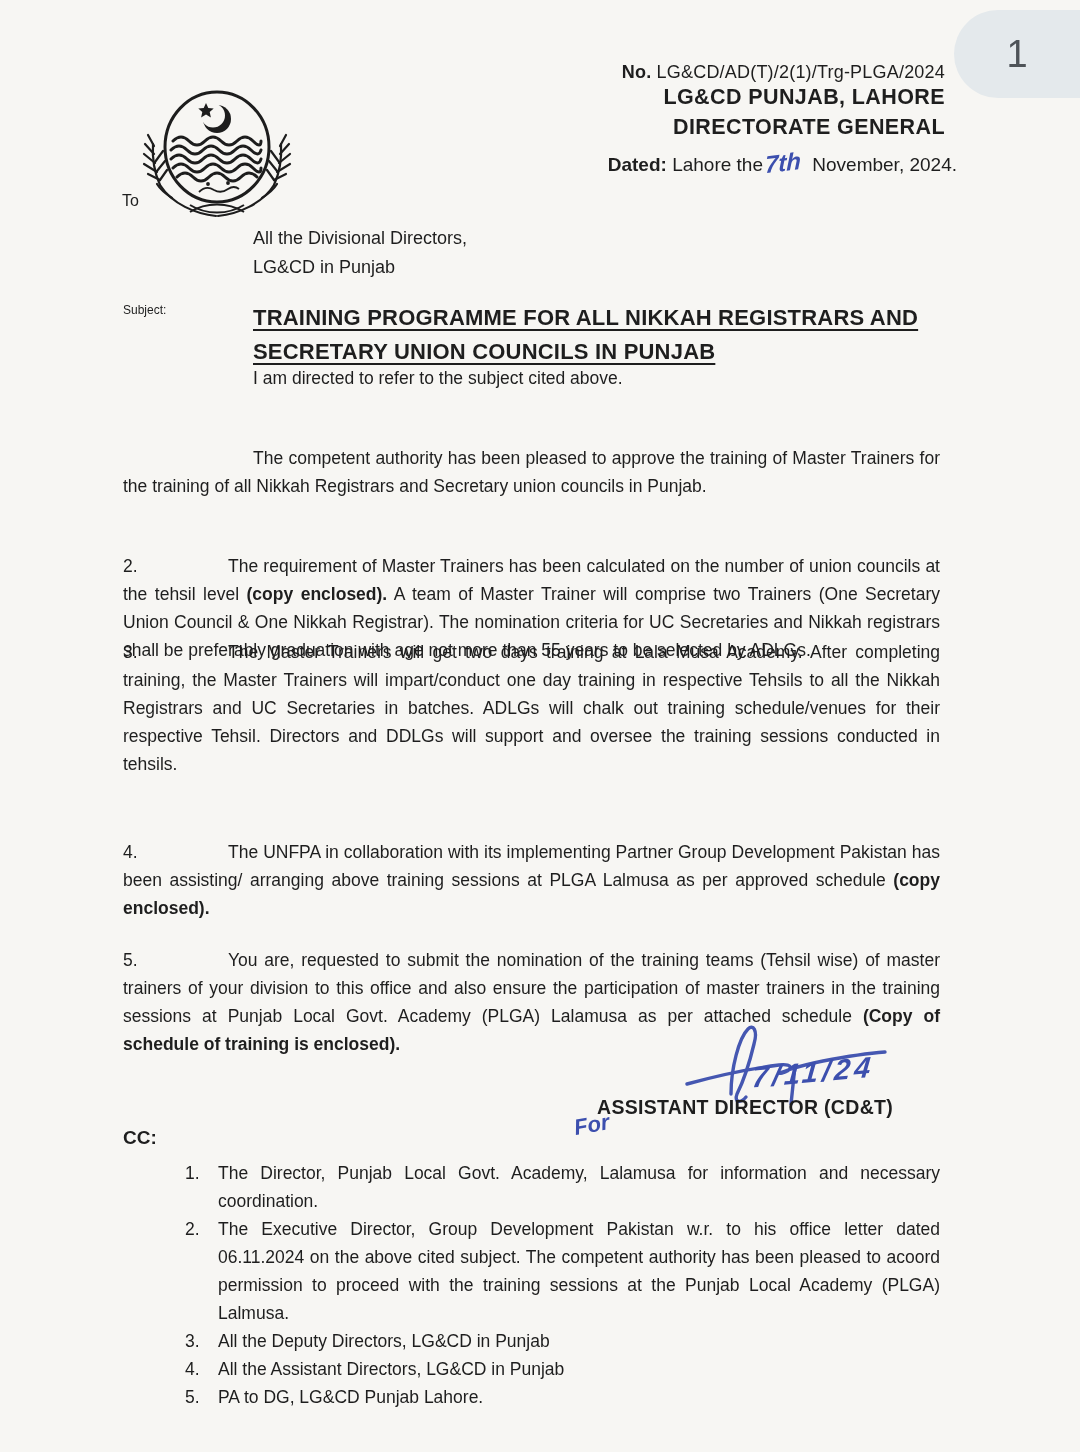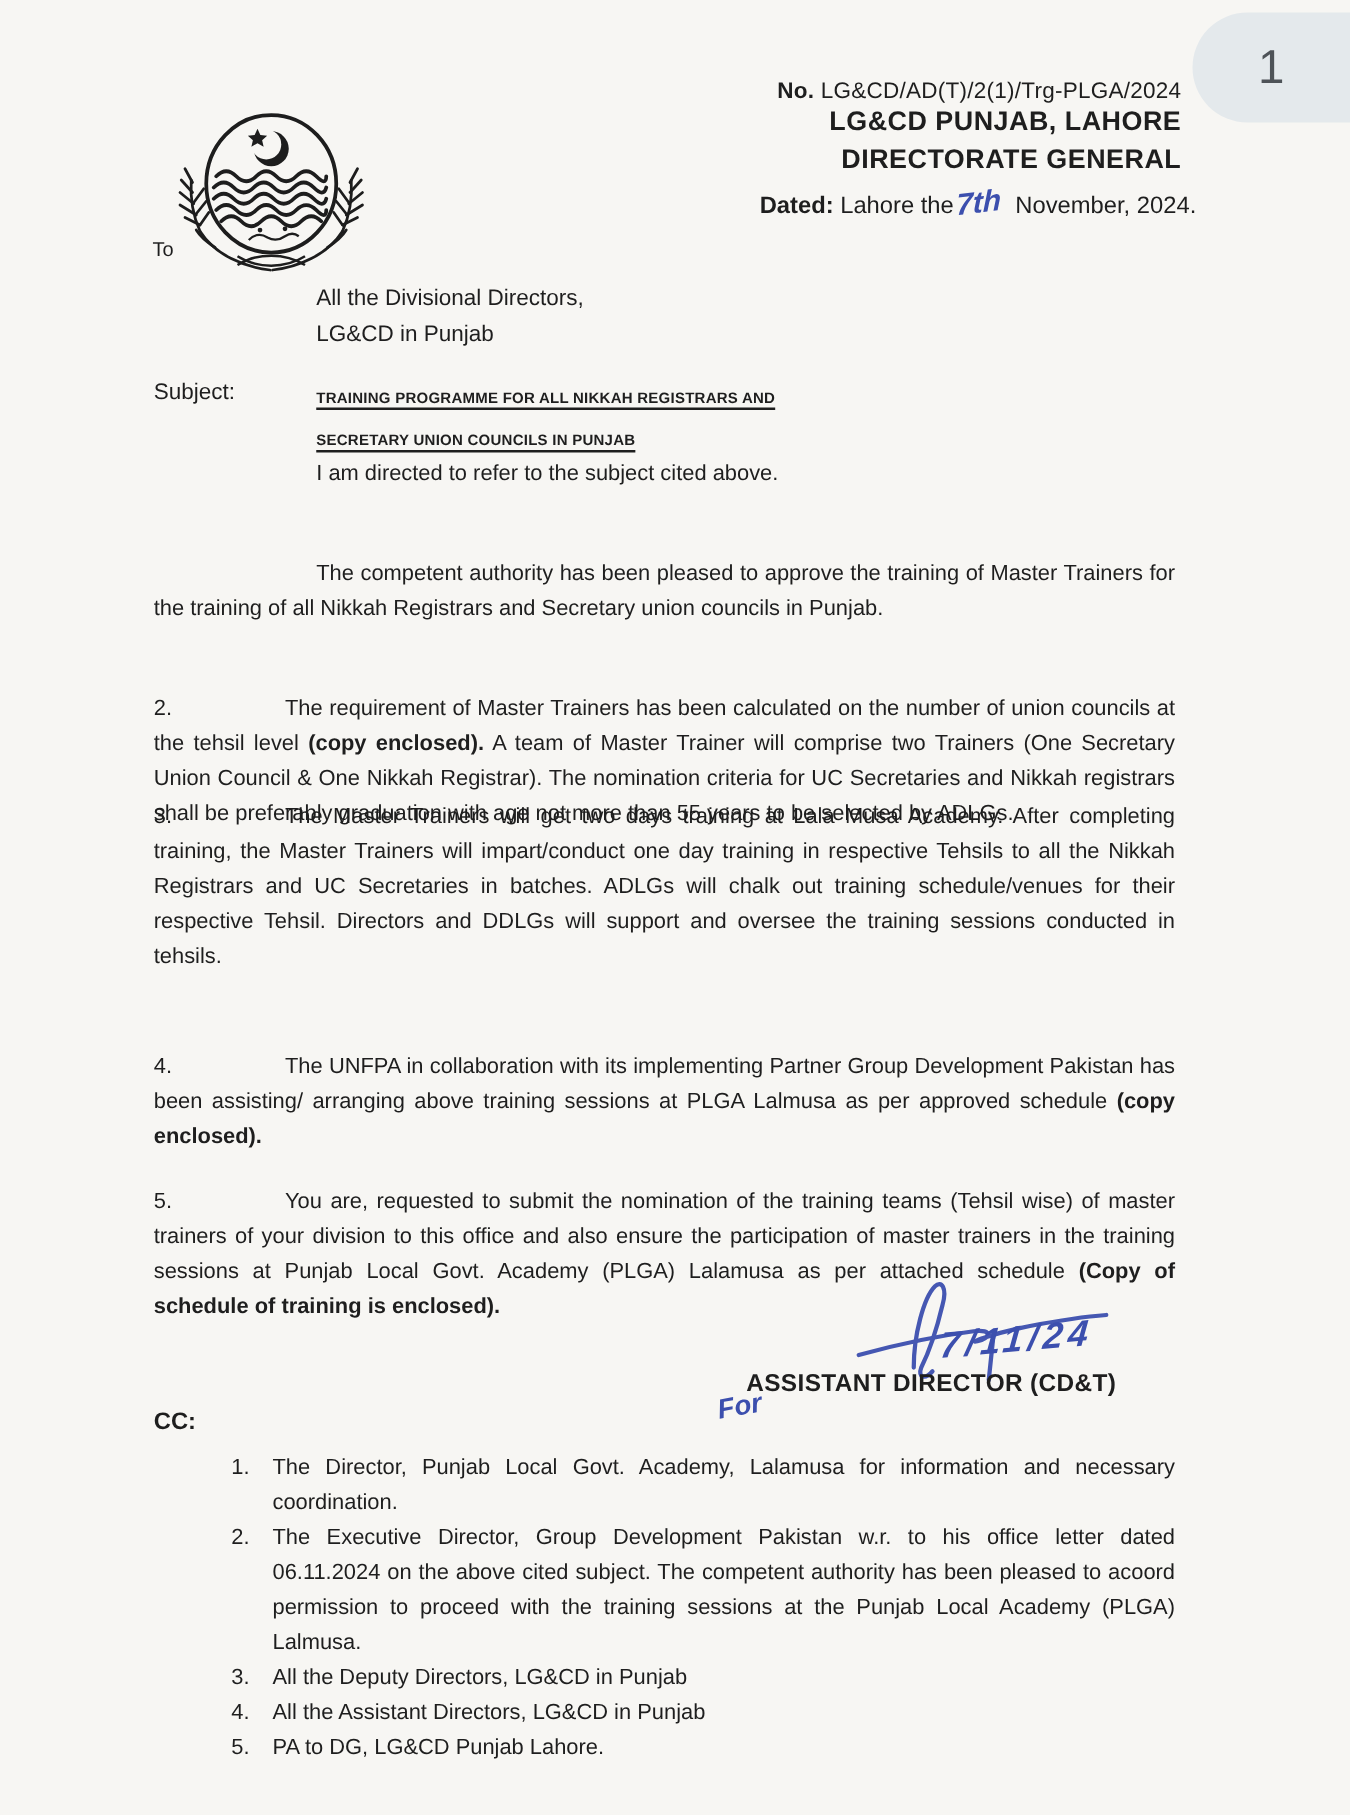--- a/index.html
+++ b/index.html
@@ -30,23 +30,23 @@
   .hdr .dated b{font-weight:700;}
   .hand{
     color:#3c4fae;font-style:italic;font-weight:600;
     display:inline-block;transform:rotate(-7deg) skewX(-8deg);
   }
   .hand-day{font-size:24px;margin:0 6px 0 2px;}
   .to{position:absolute;left:122px;top:192px;font-size:16px;}
   .recipient{position:absolute;left:253px;top:224px;font-size:18px;line-height:29px;}
   
   .subject-row{position:absolute;left:123px;top:301px;width:817px;}
-  .subject-label{position:absolute;left:0;top:2px;font-size:18px;text-align:right;}
+  .subject-label{position:absolute;left:0;top:2px;font-size:12px;text-align:right;}
   .subject-text{
-    margin-left:130px;font-size:12px;font-weight:700;line-height:34px;
+    margin-left:130px;font-size:22px;font-weight:700;line-height:34px;
     text-align:justify;text-decoration:underline;
     text-decoration-thickness:2px;text-underline-offset:4px;letter-spacing:.2px;
   }
   
   .para{
     position:absolute;left:123px;width:817px;
     font-size:17.5px;line-height:28px;text-align:justify;
   }
   .indent{text-indent:130px;margin-top:40px;}
   .pnum{display:inline-block;width:105px;text-indent:0;}

